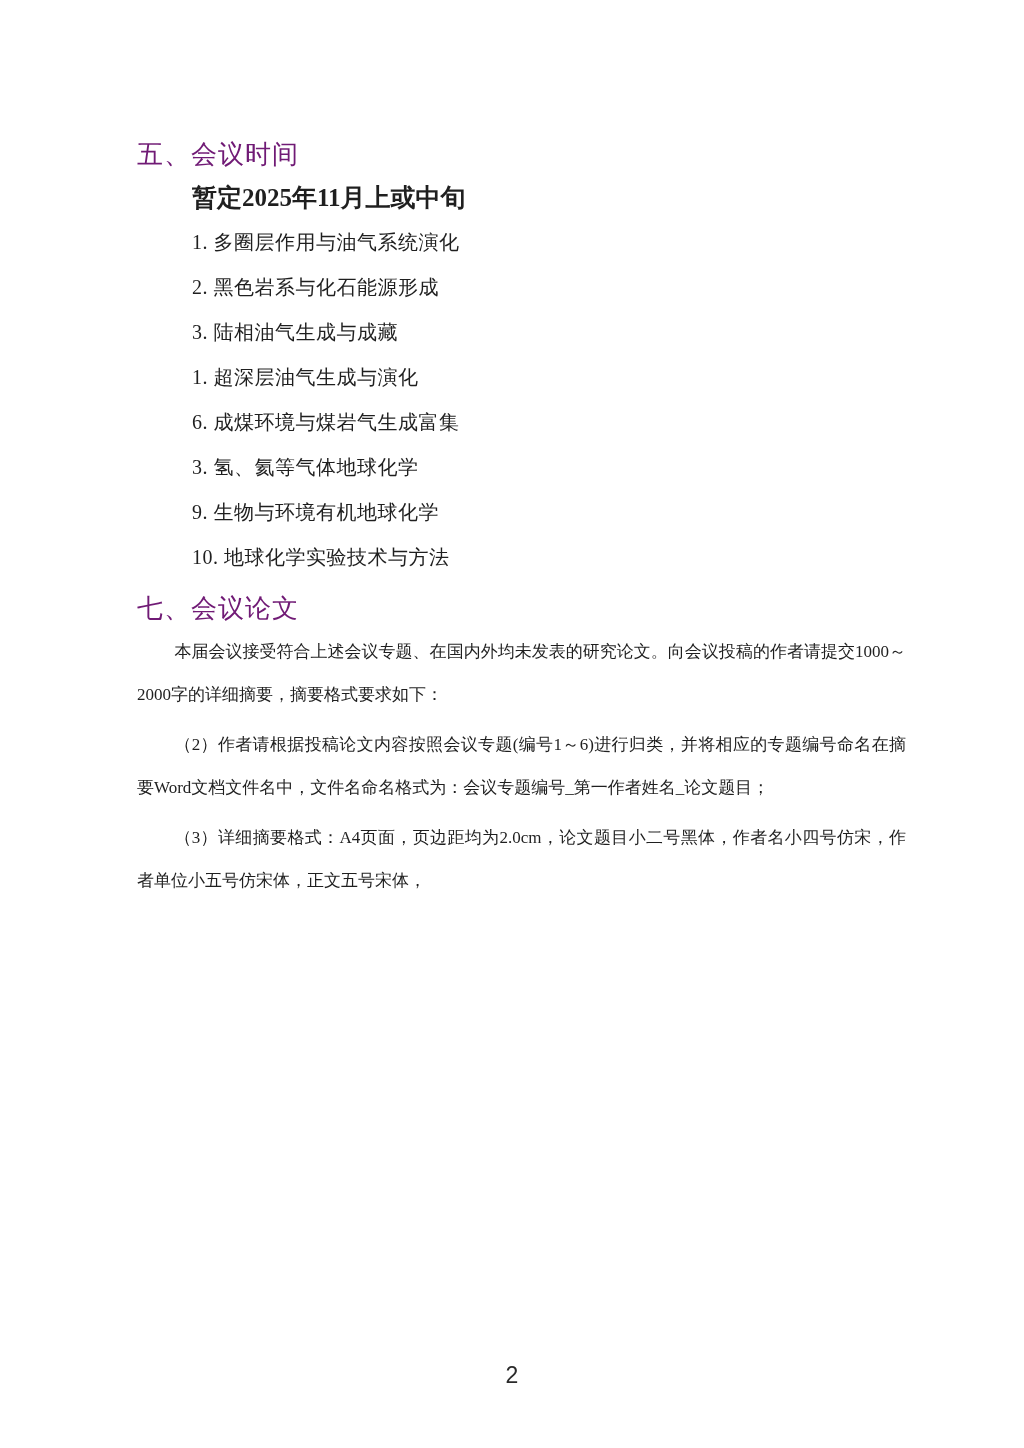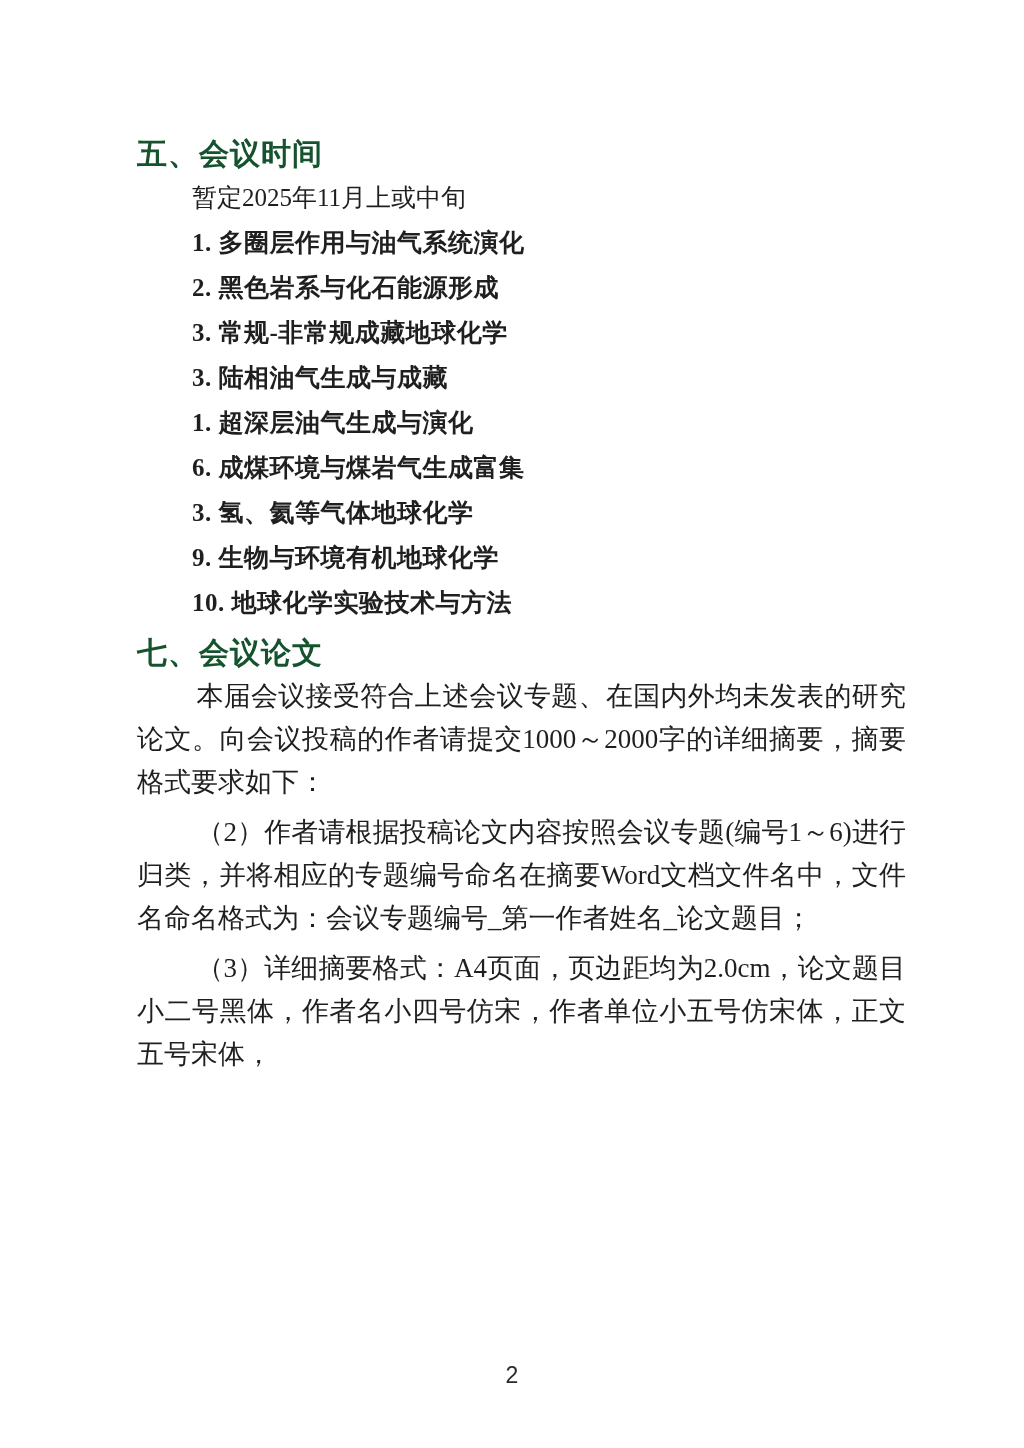--- a/index.html
+++ b/index.html
@@ -20,49 +20,49 @@
     top: 0;
     left: 0;
     width: 1024px;
     height: 1448px;
     box-sizing: border-box;
     padding: 136px 118px 0 137px;
     overflow: hidden;
   }
   h2.sec-heading {
     font-family: "Liberation Sans", "DejaVu Sans", sans-serif;
-    font-weight: 700;
-    font-size: 30px;
+    font-weight: 400;
+    font-size: 26px;
     line-height: 36px;
-    color: #14532d;
+    color: #701a75;
     margin: 10px 0 4px 0;
     letter-spacing: 1px;
   }
   h2.sec-heading:first-child {
     margin-top: 0;
   }
   p.indent-line {
     font-size: 25px;
     line-height: 44px;
     margin: 0 0 0 0;
     padding-left: 55px;
+    font-weight: bold;
   }
   ul.topic-list {
     list-style: none;
     margin: 0 0 6px 0;
     padding: 0 0 0 55px;
   }
   ul.topic-list li {
-    font-size: 25px;
+    font-size: 20px;
     line-height: 45px;
     letter-spacing: 0.5px;
-    font-weight: bold;
   }
   .paragraphs p {
-    font-size: 27px;
+    font-size: 17px;
     line-height: 43px;
     margin: 0 0 7px 0;
     text-indent: 2.2em;
     text-align: justify;
   }
   .page-footer {
     position: absolute;
     top: 1362px;
     left: 0;
     width: 1024px;
@@ -78,21 +78,20 @@
 <div class="page">
 
   <h2 class="sec-heading">五、会议时间</h2>
 
   <p class="indent-line">暂定2025年11月上或中旬</p>
 
 
   <ul class="topic-list">
     <li>1. 多圈层作用与油气系统演化</li>
     <li>2. 黑色岩系与化石能源形成</li>
-    <li>3. 常规-非常规成藏地球化学</li>
     <li>3. 陆相油气生成与成藏</li>
     <li>1. 超深层油气生成与演化</li>
     <li>6. 成煤环境与煤岩气生成富集</li>
     <li>3. 氢、氦等气体地球化学</li>
     <li>9. 生物与环境有机地球化学</li>
     <li>10. 地球化学实验技术与方法</li>
   </ul>
 
   <h2 class="sec-heading">七、会议论文</h2>
 

